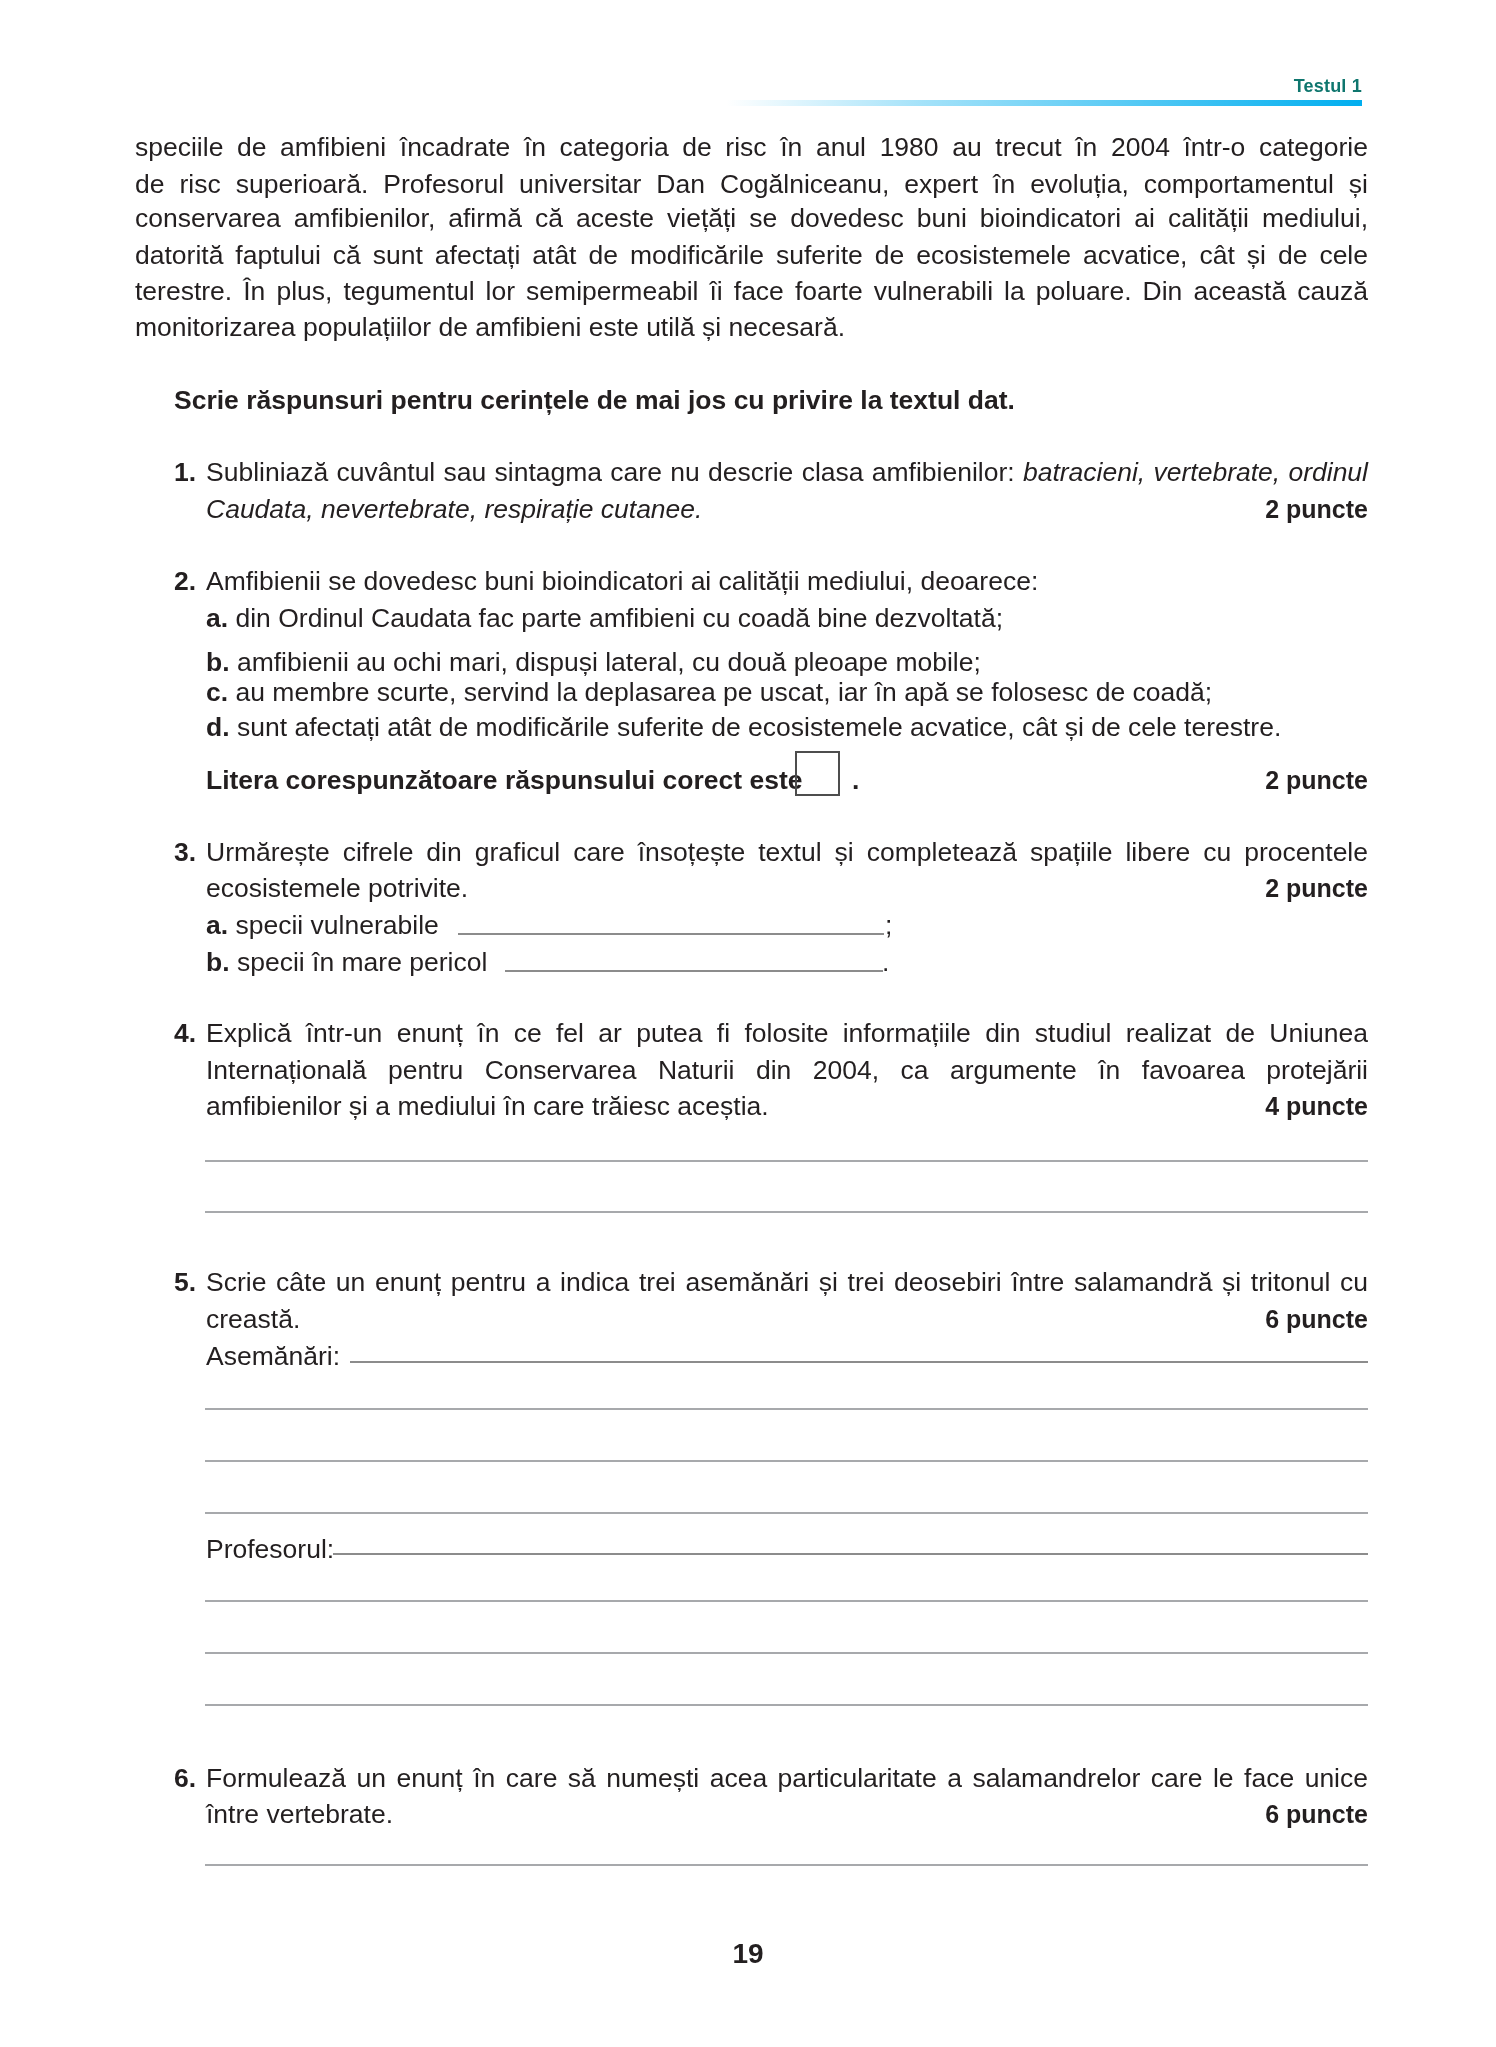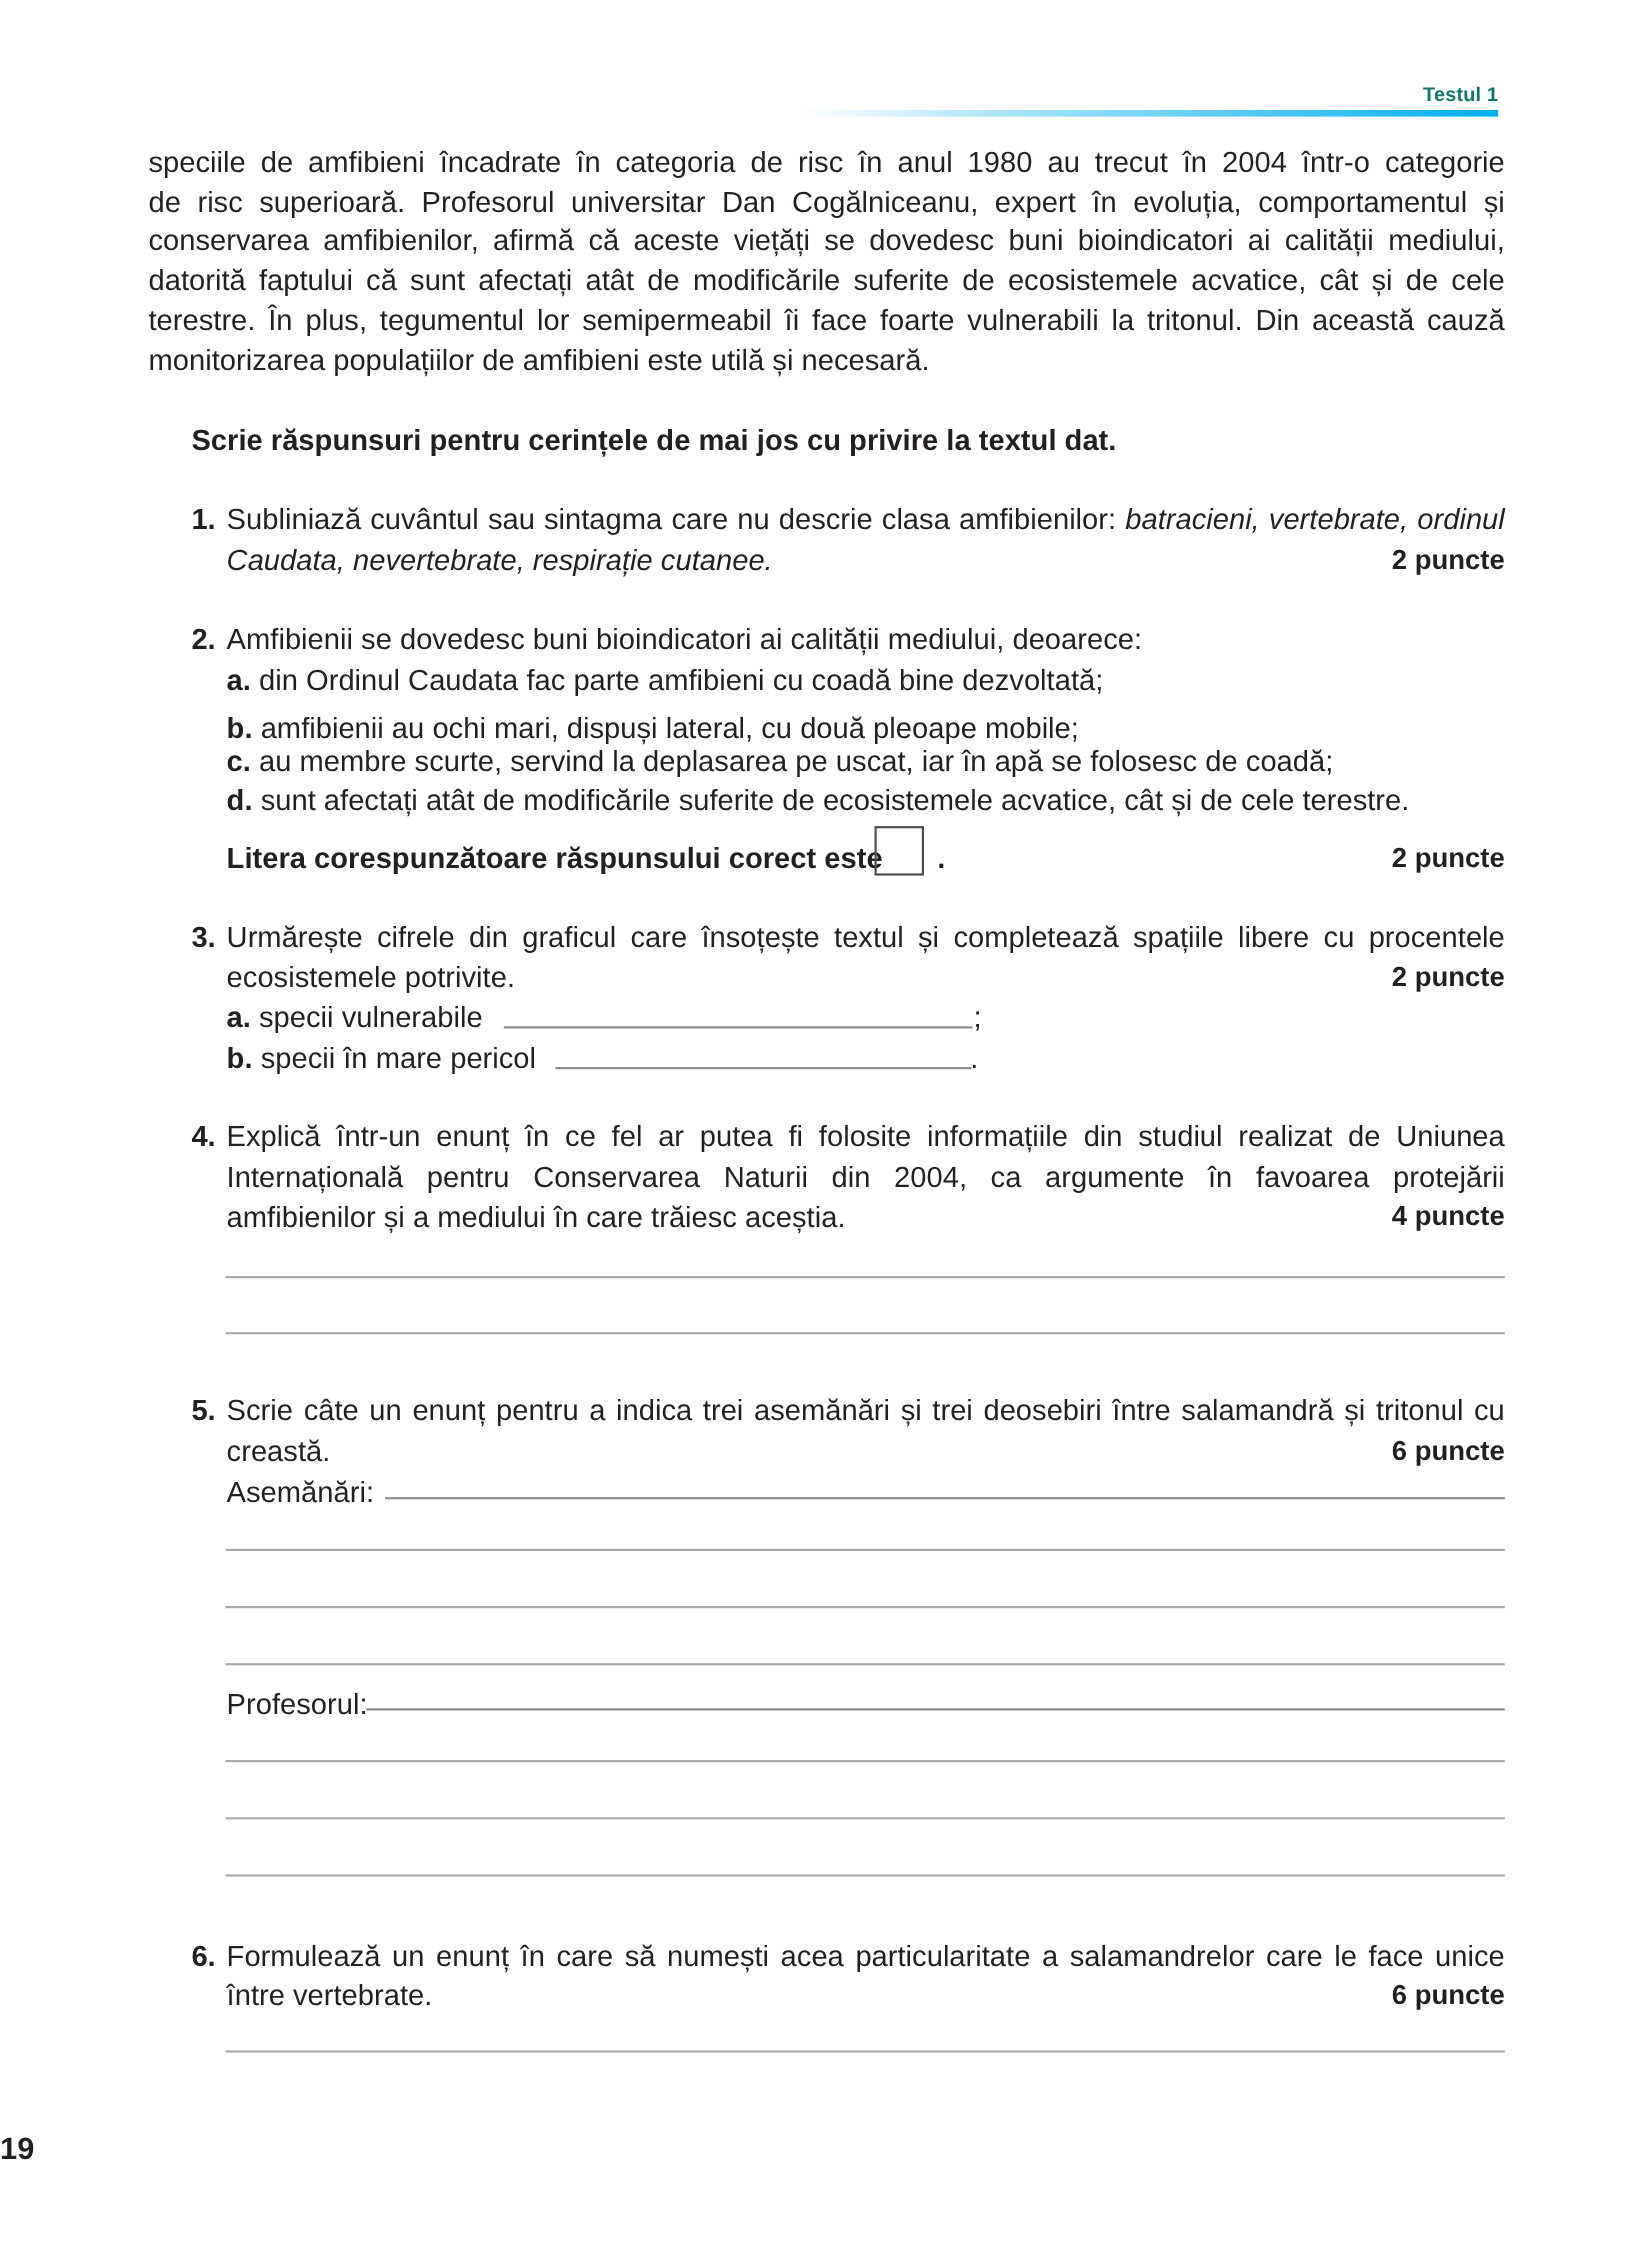--- a/index.html
+++ b/index.html
@@ -12,34 +12,34 @@
   .just { text-align:justify; text-align-last:justify; white-space:normal; }
   .para { left:135px; width:1233px; }
   .b { font-weight:bold; }
   .i { font-style:italic; }
   .qnum { position:absolute; font-size:26.5px; line-height:36px; font-weight:bold; left:174px; }
   .q { left:206px; width:1162px; }
   .pts { position:absolute; right:128px; font-size:25px; line-height:36px; font-weight:bold; }
   .rule { position:absolute; height:2px; background:#a7a9ac; }
   .fill { position:absolute; height:2px; background:#8c8c8c; }
   .box { position:absolute; left:795px; top:751px; width:45px; height:45px; border:2px solid #4d4d4d; box-sizing:border-box; }
-  .pageno { position:absolute; top:1938px; left:0; width:1496px; text-align:left; font-size:28px; font-weight:bold; }
+  .pageno { position:absolute; top:1938px; left:0; width:1496px; text-align:center; font-size:28px; font-weight:bold; }
 </style>
 </head>
 <body>
 
 <div class="hdr-label">Testul 1</div>
 <div class="hdr-bar"></div>
 
 <div>
   <div class="line just para" style="top:129px">speciile de amfibieni încadrate în categoria de risc în anul 1980 au trecut în 2004 într-o categorie</div>
   <div class="line just para" style="top:166px">de risc superioară. Profesorul universitar Dan Cogălniceanu, expert în evoluția, comportamentul și</div>
   <div class="line just para" style="top:200px">conservarea amfibienilor, afirmă că aceste viețăți se dovedesc buni bioindicatori ai calității mediului,</div>
   <div class="line just para" style="top:237px">datorită faptului că sunt afectați atât de modificările suferite de ecosistemele acvatice, cât și de cele</div>
-  <div class="line just para" style="top:273px">terestre. În plus, tegumentul lor semipermeabil îi face foarte vulnerabili la tritonul. Din această cauză</div>
+  <div class="line just para" style="top:273px">terestre. În plus, tegumentul lor semipermeabil îi face foarte vulnerabili la poluare. Din această cauză</div>
   <div class="line para" style="top:309px">monitorizarea populațiilor de amfibieni este utilă și necesară.</div>
 </div>
 
 <div class="line b" style="top:382px; left:174px;">Scrie răspunsuri pentru cerințele de mai jos cu privire la textul dat.</div>
 
 <div>
   <div class="qnum" style="top:454px">1.</div>
   <div class="line just q" style="top:454px"><span>Subliniază cuvântul sau sintagma care nu descrie clasa amfibienilor: </span><span class="i">batracieni, vertebrate, ordinul</span></div>
   <div class="line q i" style="top:491px">Caudata, nevertebrate, respirație cutanee.</div>
   <div class="pts" style="top:491px">2 puncte</div>

